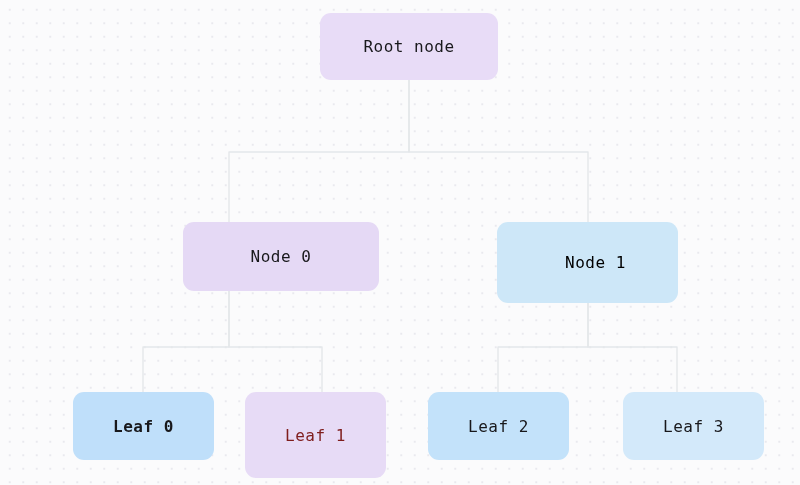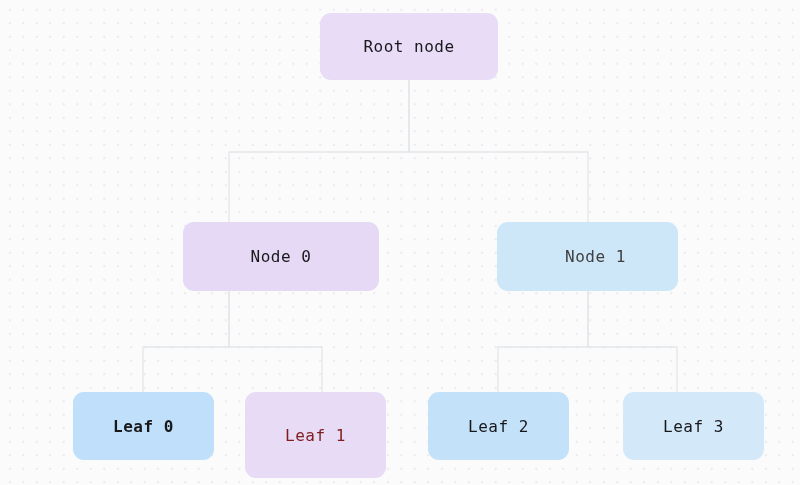--- a/index.html
+++ b/index.html
@@ -51,18 +51,18 @@
   <svg id="edges" viewBox="0 0 800 485" xmlns="http://www.w3.org/2000/svg">
       <path d="M 409 80 L 409 152 L 229 152 L 229 222" fill="none" stroke="#e4e7ea" stroke-width="1.4" stroke-linejoin="round"></path>
       <path d="M 409 80 L 409 152 L 588 152 L 588 222" fill="none" stroke="#e4e7ea" stroke-width="1.4" stroke-linejoin="round"></path>
       <path d="M 229 291 L 229 347 L 143 347 L 143 392" fill="none" stroke="#e4e7ea" stroke-width="1.4" stroke-linejoin="round"></path>
       <path d="M 229 291 L 229 347 L 322 347 L 322 392" fill="none" stroke="#e4e7ea" stroke-width="1.4" stroke-linejoin="round"></path>
       <path d="M 588 291 L 588 347 L 498 347 L 498 392" fill="none" stroke="#e4e7ea" stroke-width="1.4" stroke-linejoin="round"></path>
       <path d="M 588 291 L 588 347 L 677 347 L 677 392" fill="none" stroke="#e4e7ea" stroke-width="1.4" stroke-linejoin="round"></path>
     </svg>
 <div class="node" style="left: 320px; top: 13px; width: 178px; height: 67px; background: rgb(232, 220, 247); color: rgb(24, 24, 27);"><span>Root node</span></div>
     <div class="node" style="left: 139px; top: 222px; width: 196px; height: 69px; background: rgb(229, 217, 245); color: rgb(24, 24, 27); margin-left: 44px;"><span>Node 0</span></div>
-    <div class="node" style="left: 497px; top: 222px; width: 181px; height: 69px; background: rgb(205, 231, 248); color: #404040; padding-left: 16px;"><span>Node 1</span></div>
+    <div class="node" style="left: 497px; top: 222px; width: 181px; height: 81px; background: rgb(205, 231, 248); color: #000000; padding-left: 16px;"><span>Node 1</span></div>
     <div class="node" style="left: 73px; top: 392px; width: 141px; height: 68px; background: rgb(191, 223, 250); color: rgb(24, 24, 27); font-weight: bold;"><span>Leaf 0</span></div>
     <div class="node" style="left: 245px; top: 392px; width: 141px; height: 86px; background: rgb(231, 219, 246); color: #7f1d1d;"><span>Leaf 1</span></div>
     <div class="node" style="left: 428px; top: 392px; width: 141px; height: 68px; background: rgb(195, 226, 250); color: rgb(24, 24, 27);"><span>Leaf 2</span></div>
     <div class="node" style="left: 607px; top: 392px; width: 141px; height: 68px; background: rgb(211, 233, 250); color: rgb(24, 24, 27); margin-left: 16px;"><span>Leaf 3</span></div>
   </div>
 
 </body></html>

